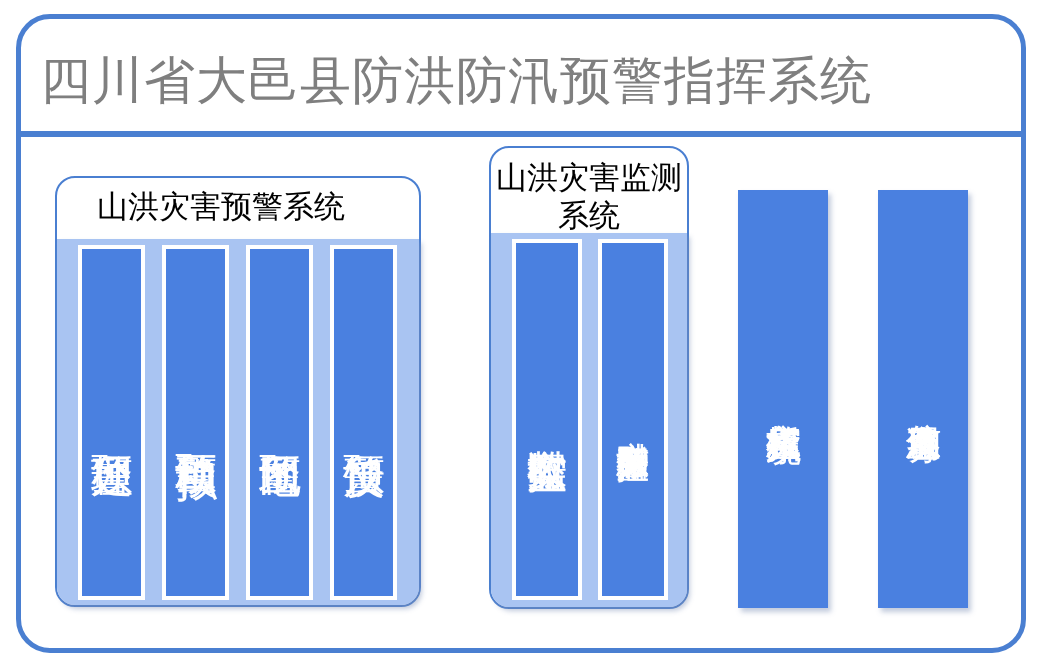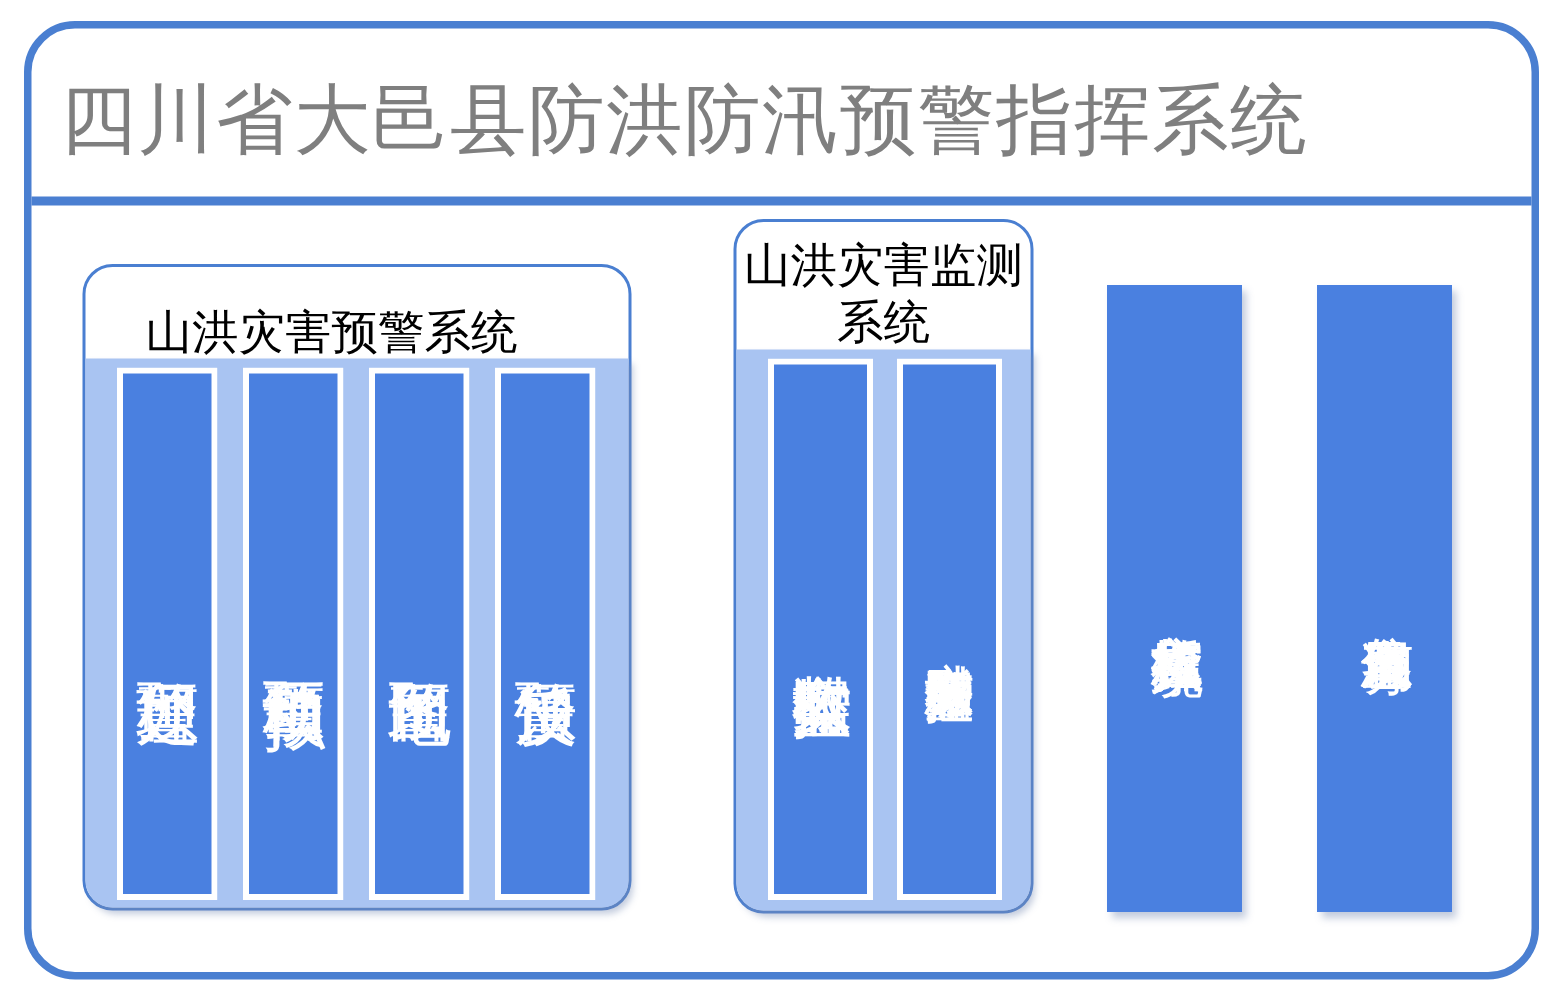--- a/index.html
+++ b/index.html
@@ -126,21 +126,21 @@
 
 <div id="stage">
 
   <div class="outer-frame"></div>
 
   <div class="header-title">四川省大邑县防洪防汛预警指挥系统</div>
   <div class="header-rule"></div>
 
   <div class="panel" style="left:55px; top:176px; width:366px; height:431px;"></div>
 
-  <div class="panel-title" style="left:55px; top:187px; width:332px;margin-top:16px;">山洪灾害预警系统</div>
+  <div class="panel-title" style="left:55px; top:187px; width:332px;">山洪灾害预警系统</div>
 
   <div class="tray" style="left:57px; top:239px; width:362px; height:366px;"></div>
 
   <div class="vbar" style="left:78px; top:245px; width:67px; height:355px;">
     <span class="vtext s-big">预警处理</span>
   </div>
 
   <div class="vbar" style="left:162px; top:245px; width:67px; height:355px;">
     <span class="vtext s-big">预警动画模拟</span>
   </div>

